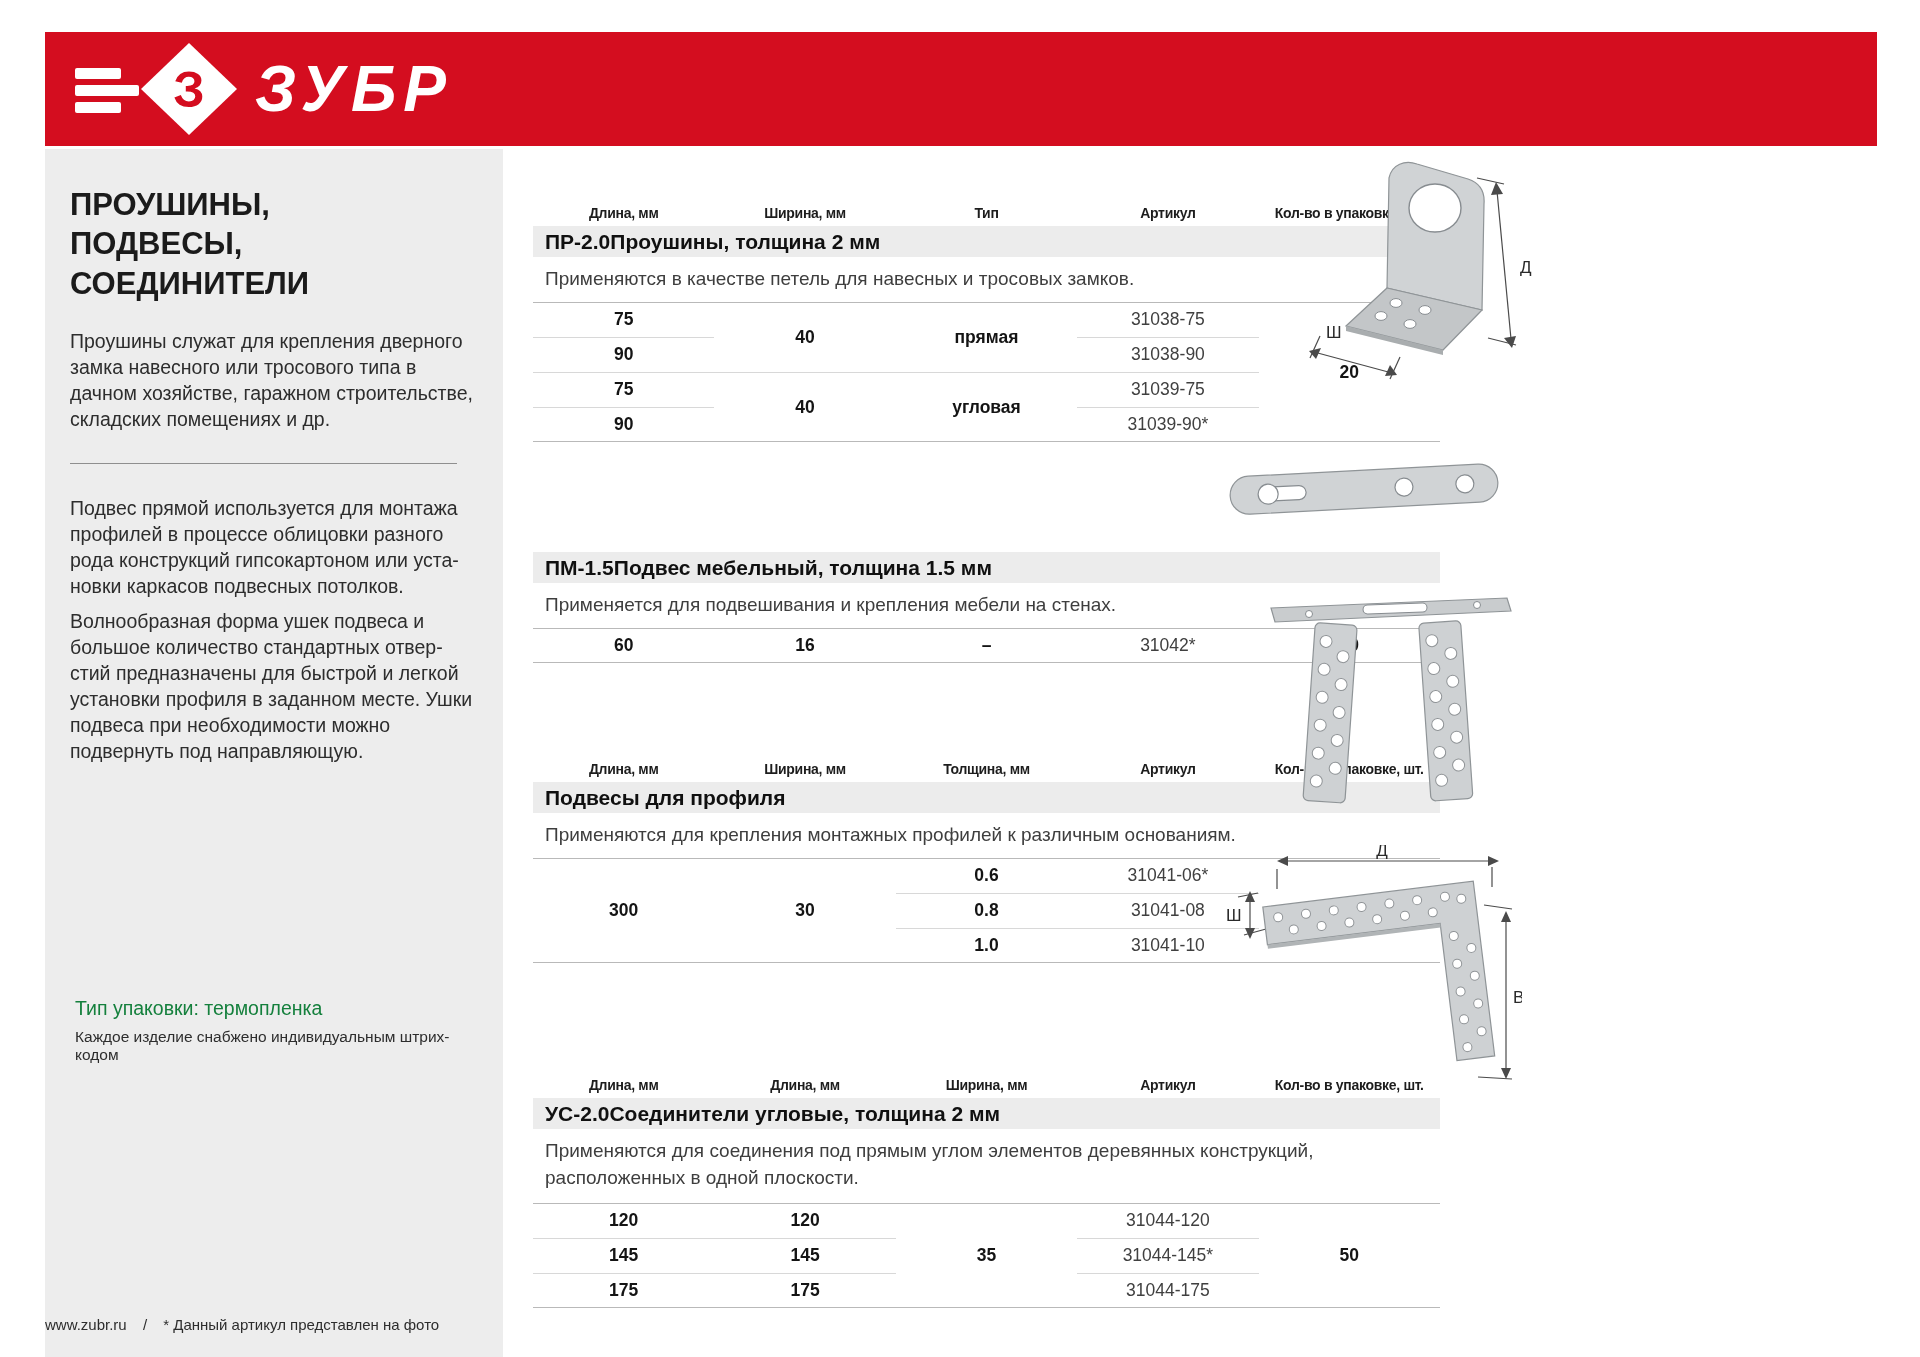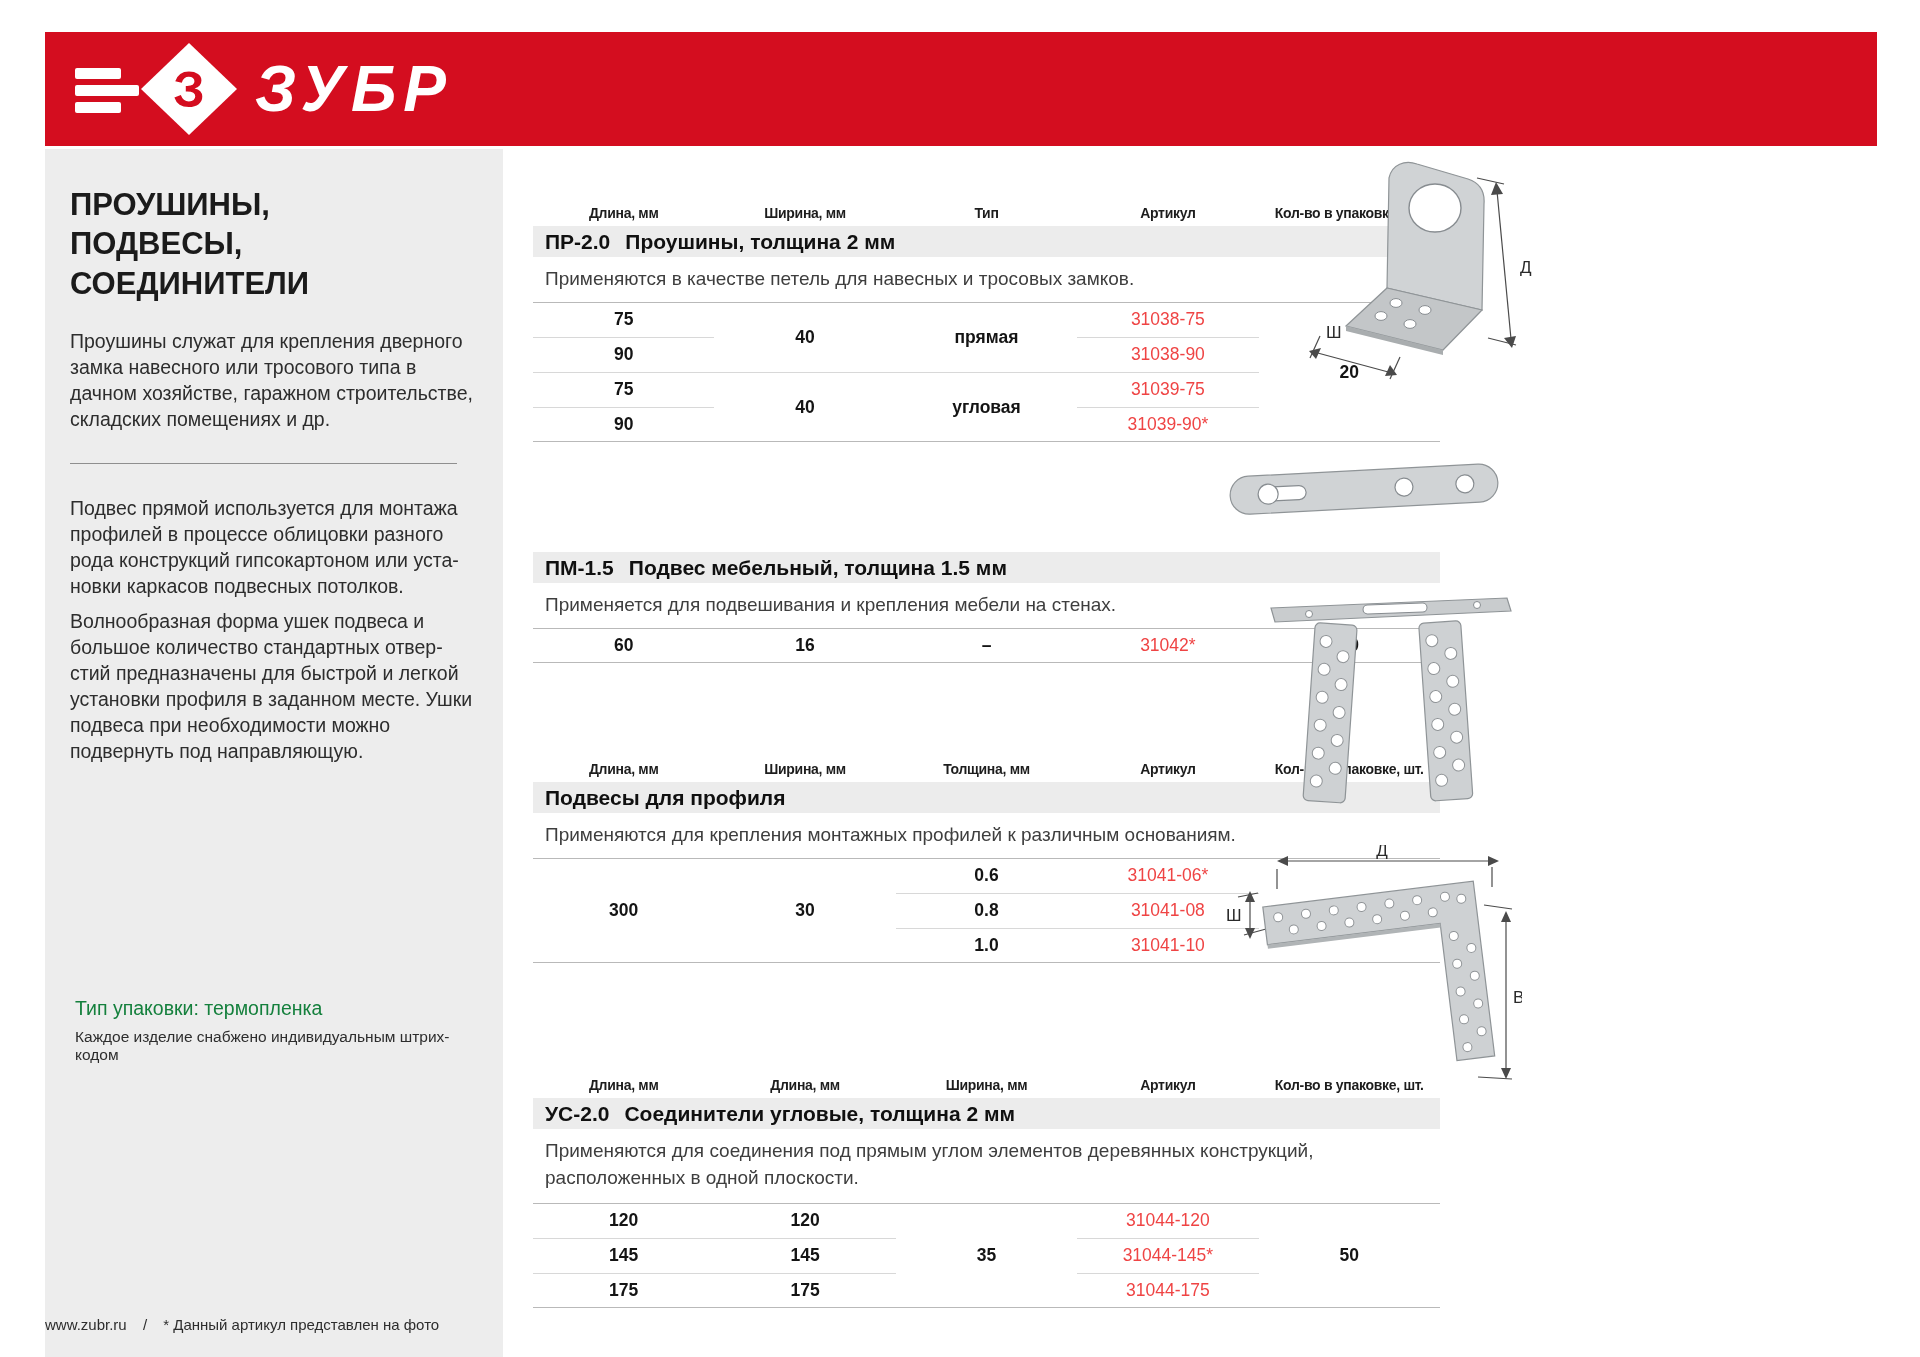--- a/index.html
+++ b/index.html
@@ -27,27 +27,27 @@
   .footer{position:absolute;left:45px;top:1316px;font-size:15px;color:#2d2d2d;}
   .footer .sep{margin:0 12px;color:#2d2d2d;}
 
   
   .t{position:absolute;left:533px;width:907px;}
   .t-cols{position:relative;height:26px;}
   .t-col{position:absolute;top:0;height:26px;width:20%;display:flex;align-items:center;
          justify-content:center;font-size:14px;font-weight:700;color:#1d1d1d;letter-spacing:-0.3px;}
   .t-banner{height:31px;background:#ececec;display:flex;align-items:center;padding-left:12px;
             font-weight:700;font-size:21px;color:#101010;box-sizing:border-box;}
-  .t-code{margin-right:15px;}
+  .t-code{}
   .t-desc{font-size:19px;color:#3e3e3e;padding:8px 0 10px 12px;line-height:27px;}
   .t-rows{position:relative;}
   .cell{position:absolute;width:20%;display:flex;align-items:center;justify-content:center;
         font-size:17.5px;}
   .v{font-weight:700;color:#141414;}
-  .sku{font-weight:400;color:#ef4444;}
+  .sku{font-weight:400;color:#404040;}
   .c0{left:0}.c1{left:20%}.c2{left:40%}.c3{left:60%}.c4{left:80%}
   .ln{position:absolute;height:1px;background:#b9b9b9;}
   .ln.sub{background:#d8d8d8;}
 
   
   .ph{position:absolute;}
   .dim{font-size:17px;fill:#2a2a2a;}
 </style>
 </head>
 <body>

